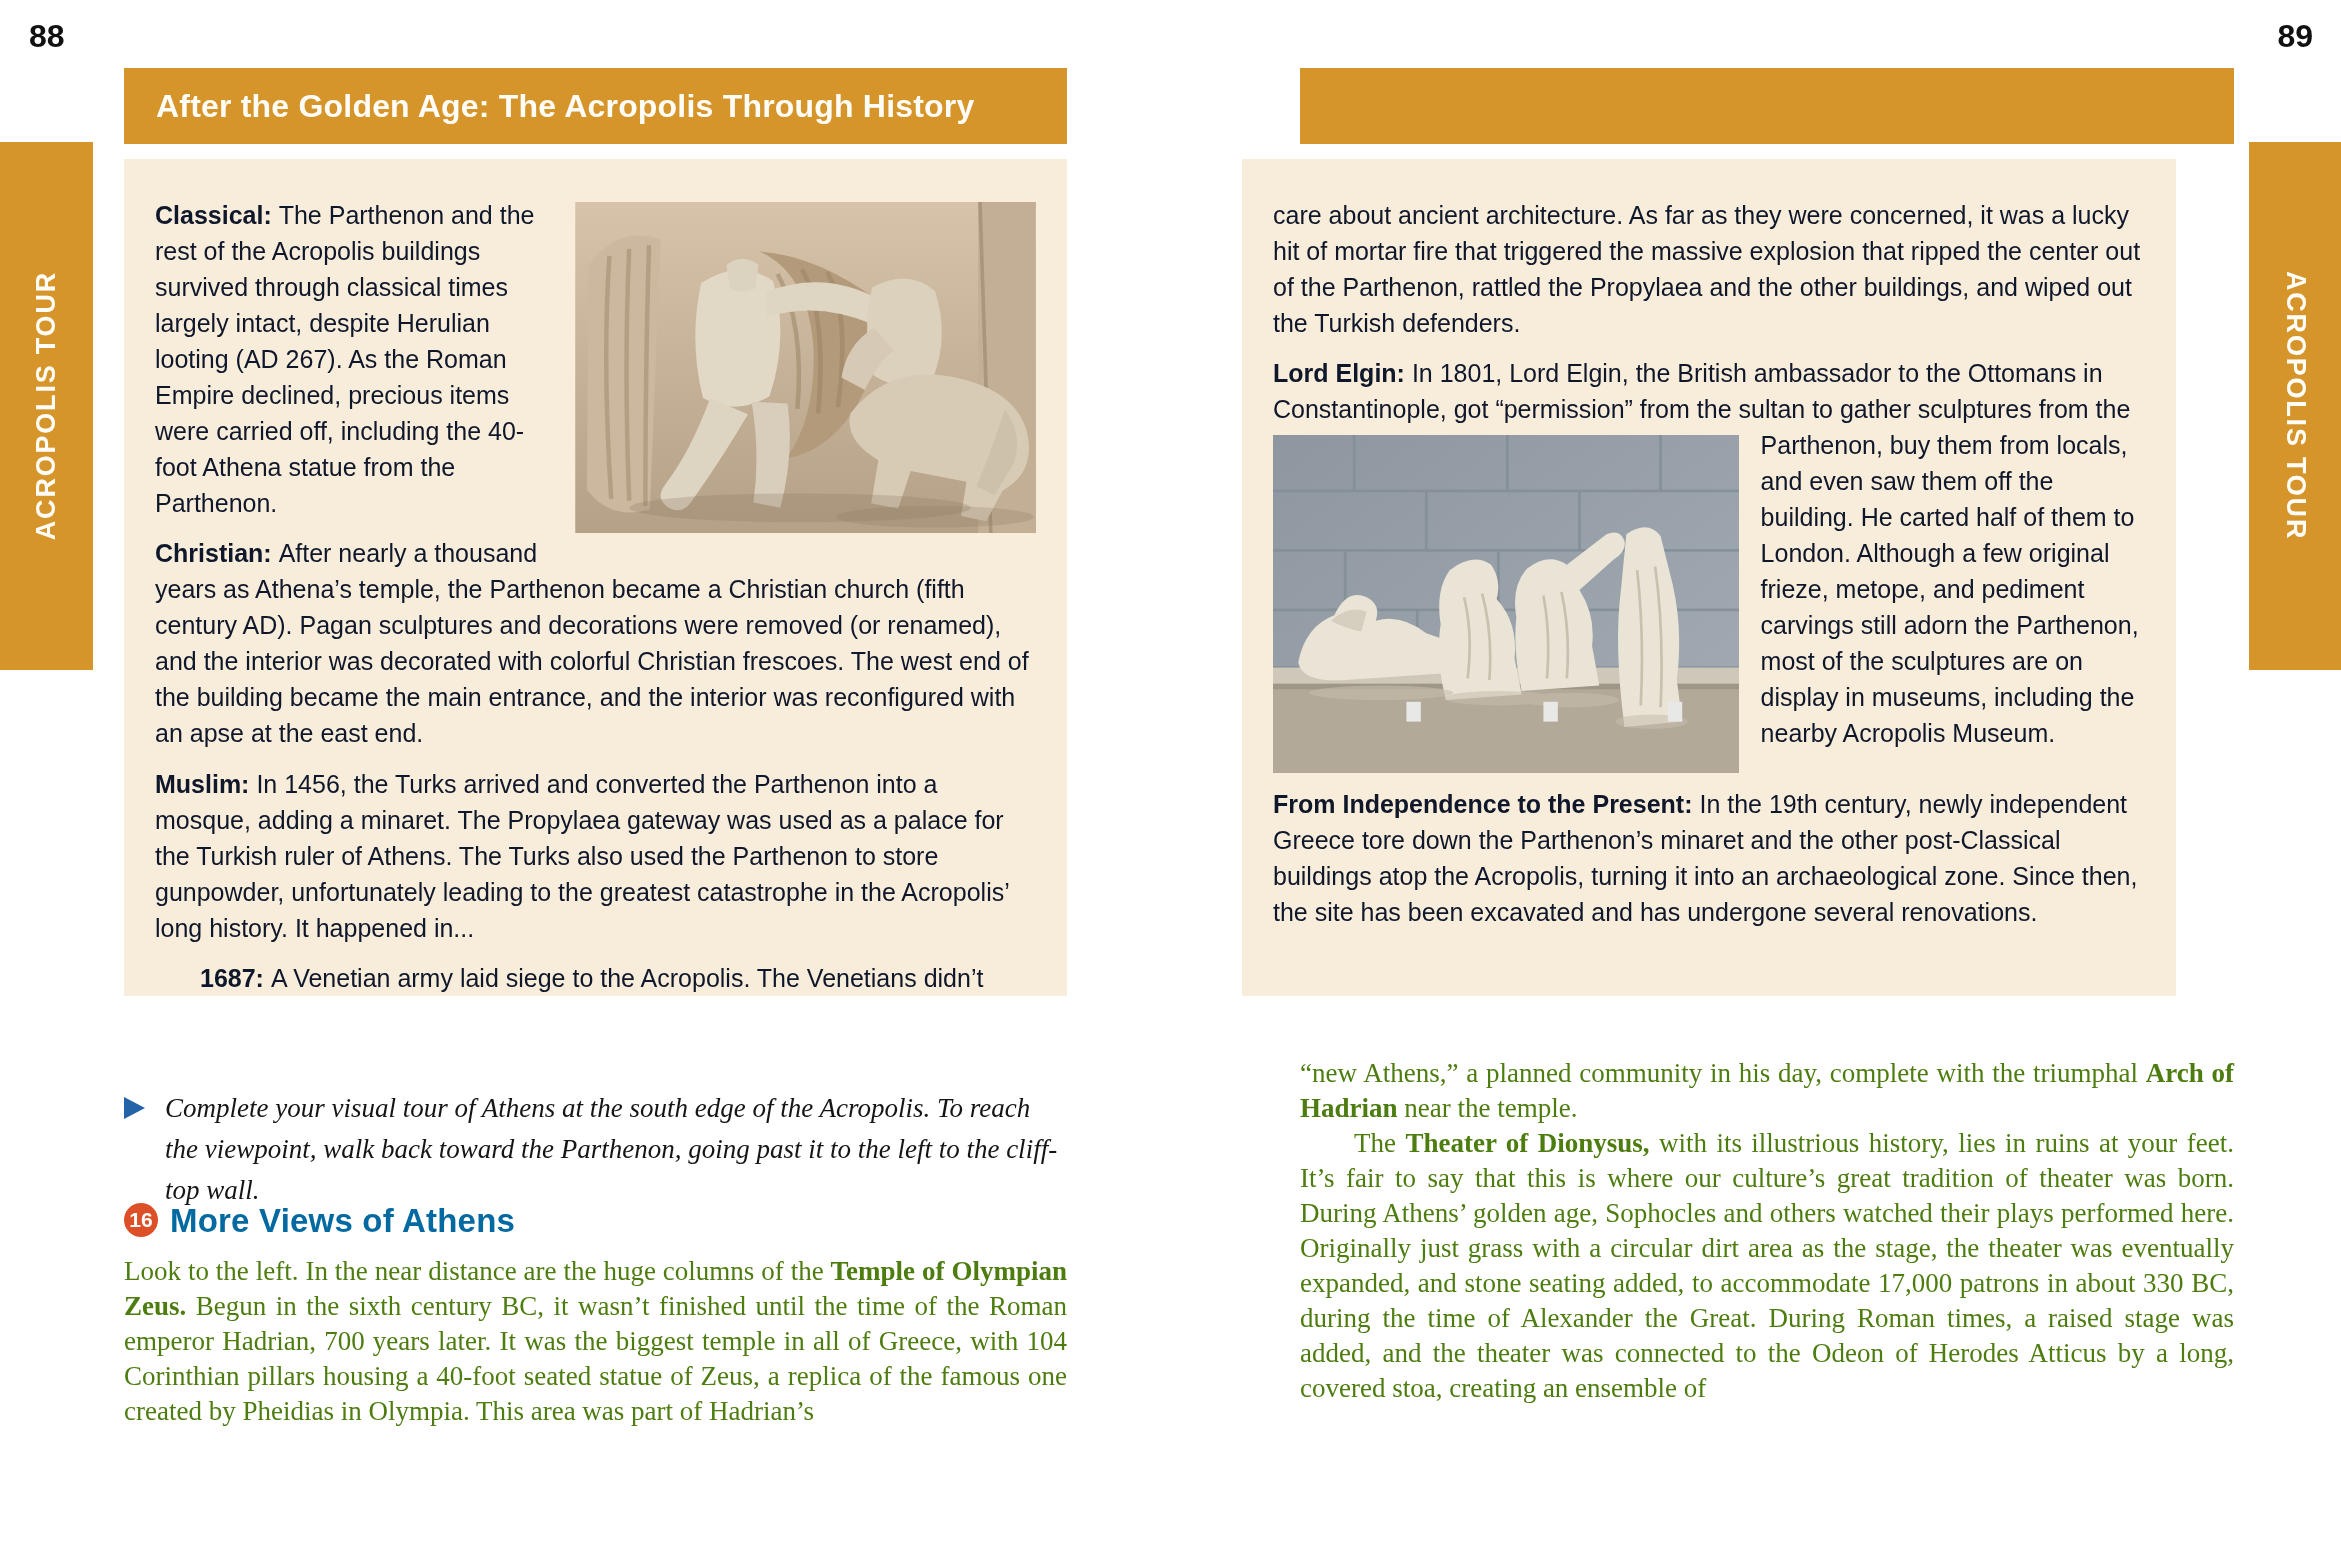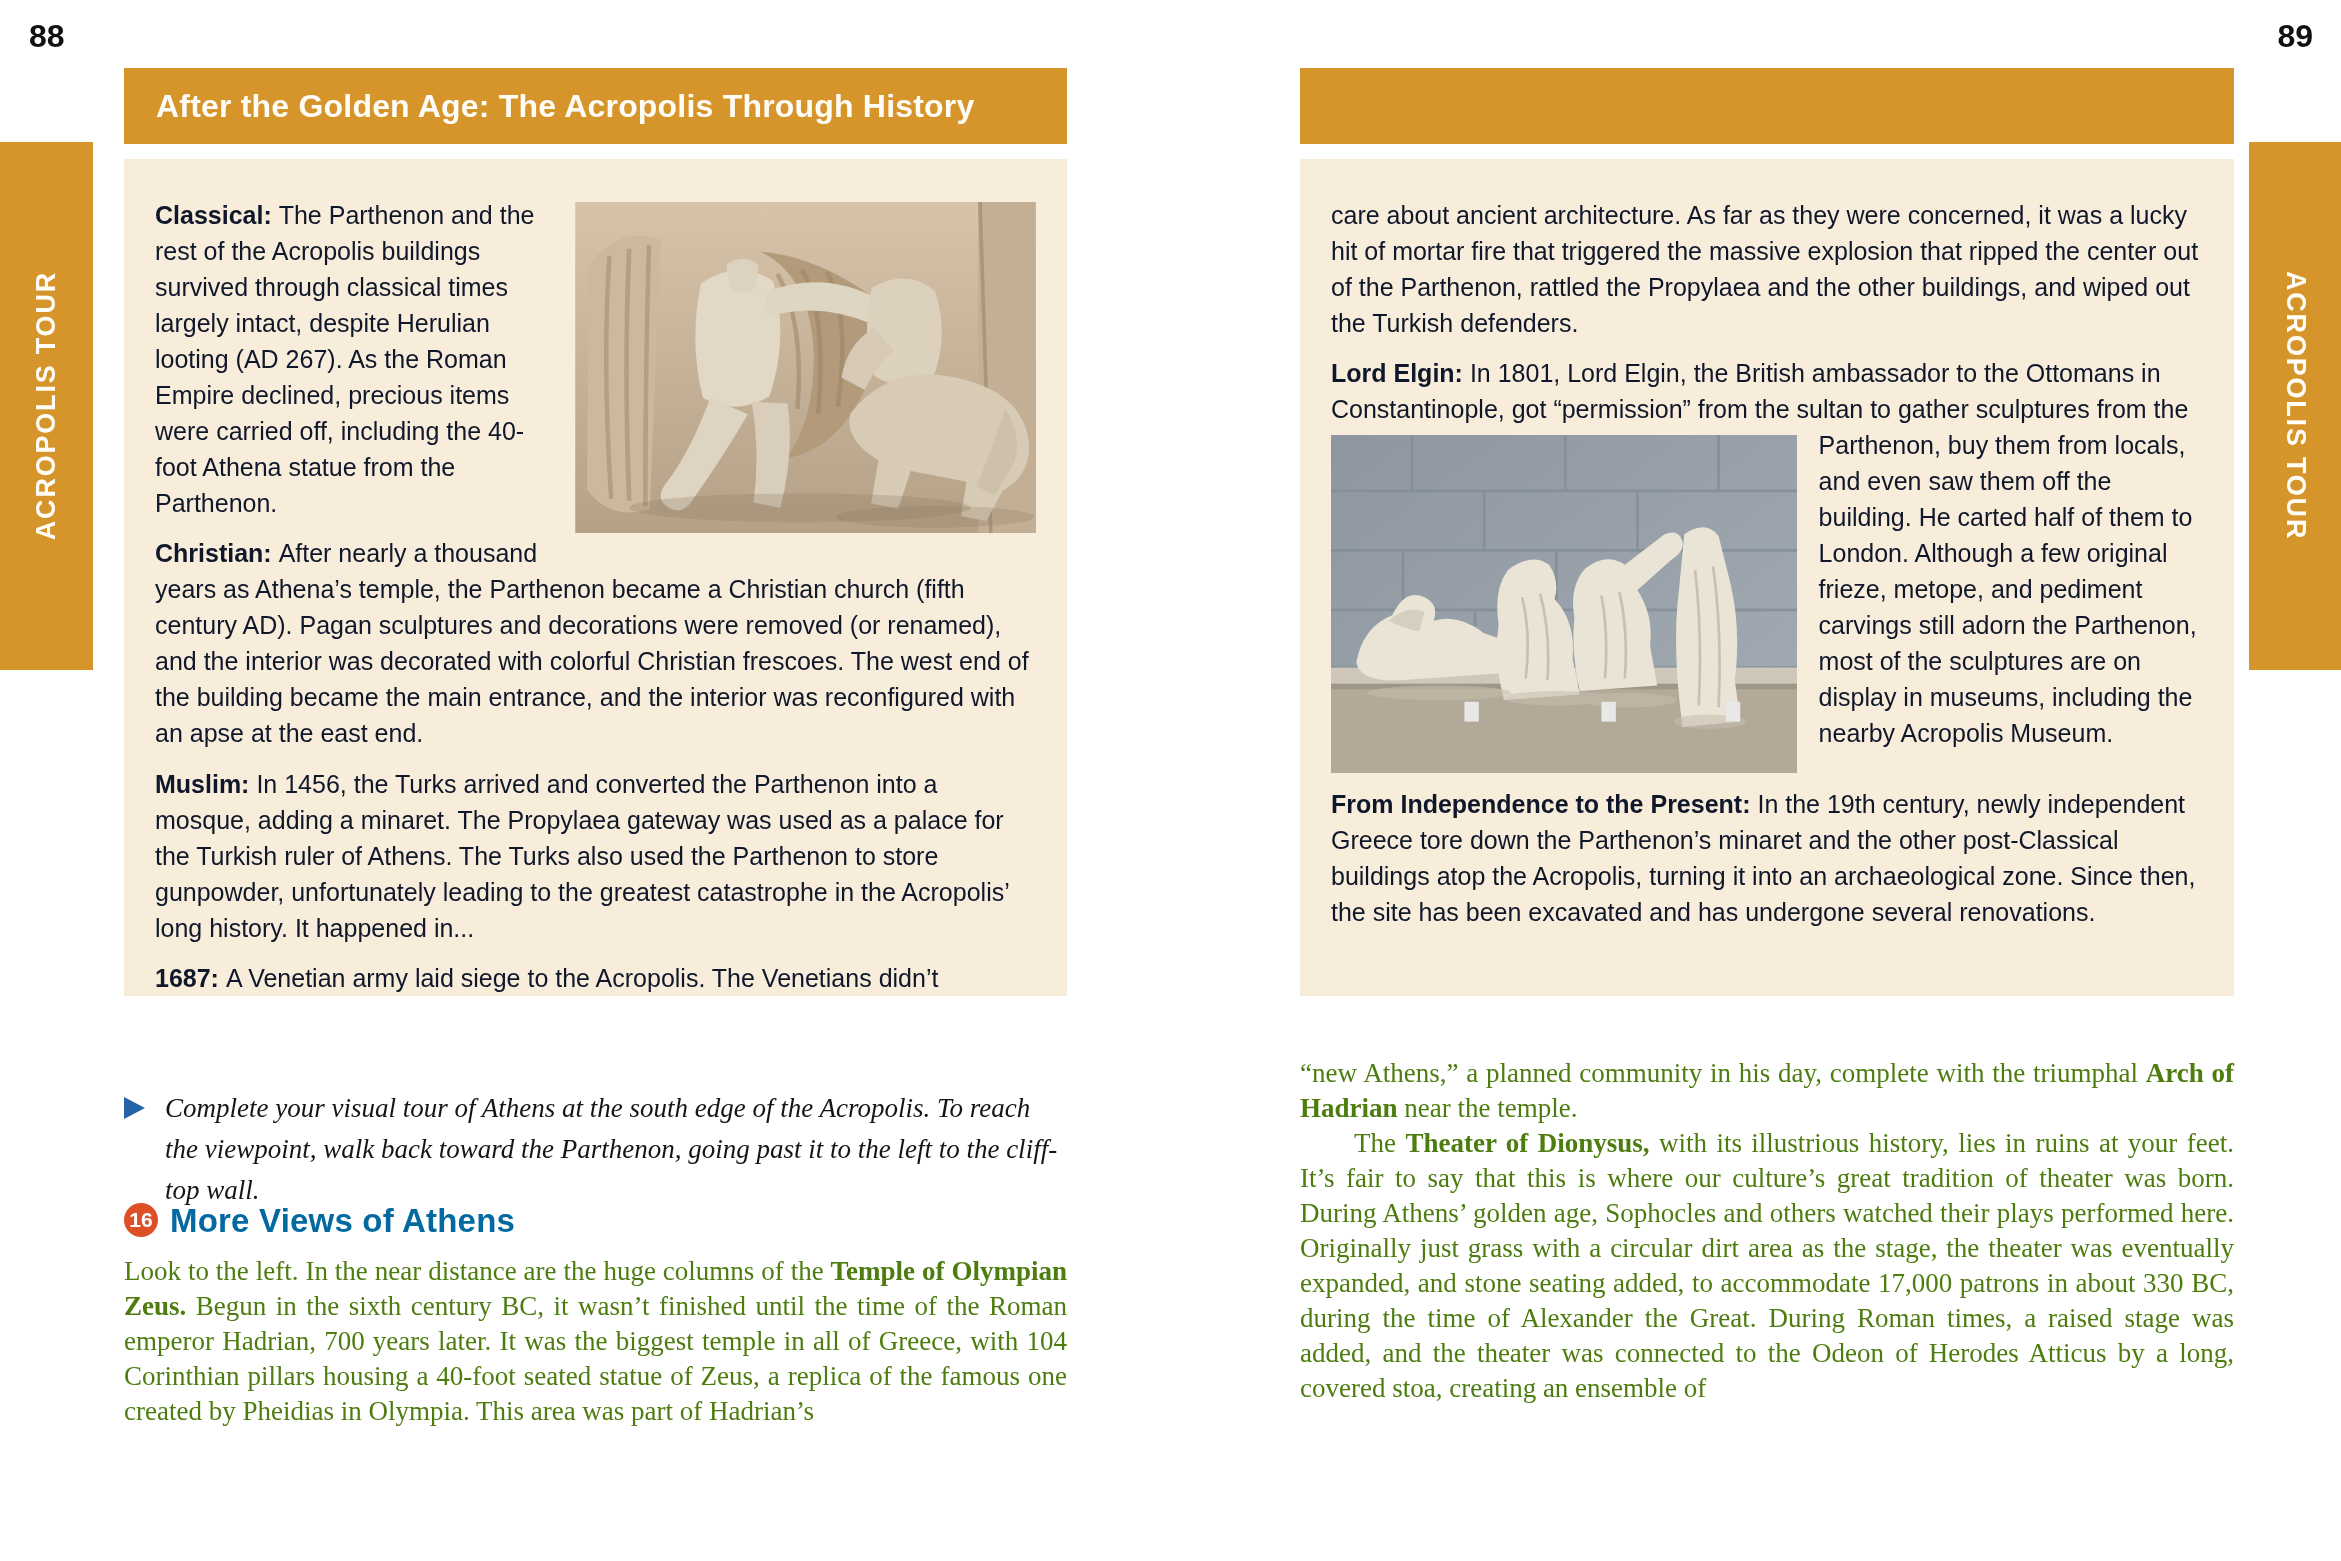--- a/index.html
+++ b/index.html
@@ -27,21 +27,21 @@
             display:flex;align-items:center;padding-left:32px;text-align:right;}
   .titlebar.left{left:124px;width:943px;}
   .titlebar.right{left:1300px;width:934px;}
   .titlebar .t{font:700 32px/1 "Liberation Sans",sans-serif;color:#FFFDF8;letter-spacing:0.2px;}
 
   
   .box{position:absolute;top:159px;height:837px;background:var(--beige);
        padding:38px 31px 0 31px;color:#0f172a;
        font:25px/36px "Liberation Sans",sans-serif;}
   .box.left{left:124px;width:943px;}
-  .box.right{left:1300px;width:934px;}
+  .box.right{left:1242px;width:934px;}
   .box p{margin:0 0 14.4px 0;text-align:left;}
   .fig{display:block;}
   .fig.metope{float:right;width:461px;height:331px;margin:5.4px 0 14.4px 21.6px;}
   .fig.elgin{float:left;width:466px;height:338px;margin:7.2px 21.6px 13.5px 0;}
   .clear{clear:left;}
 
   
   .note{position:absolute;left:124px;top:1088px;width:943px;display:flex;color:#151515;}
   .bullet{width:0;height:0;border-left:21.6px solid var(--bullet);
           border-top:11.7px solid transparent;border-bottom:11.7px solid transparent;
@@ -111,21 +111,21 @@
       </svg>
       <span><span style="font-weight: 700;">Classical: </span><span>The Parthenon and the rest of the Acropolis buildings survived through classical times largely intact, despite Herulian looting (AD 267). As the Roman Empire declined, precious items were carried off, including the 40-foot Athena statue from the Parthenon.</span></span>
     </p>
     <p>
       <span><span style="font-weight: 700;">Christian: </span><span>After nearly a thousand years as Athena’s temple, the Parthenon became a Christian church (fifth century AD). Pagan sculptures and decorations were removed (or renamed), and the interior was decorated with colorful Christian frescoes. The west end of the building became the main entrance, and the interior was reconfigured with an apse at the east end.</span></span>
     </p>
     <p>
       <span><span style="font-weight: 700;">Muslim: </span><span>In 1456, the Turks arrived and converted the Parthenon into a mosque, adding a minaret. The Propylaea gateway was used as a palace for the Turkish ruler of Athens. The Turks also used the Parthenon to store gunpowder, unfortunately leading to the greatest catastrophe in the Acropolis’ long history. It happened in...</span></span>
     </p>
     <p>
-      <span><span style="font-weight: 700;">1687: </span><span>A Venetian army laid siege to the Acropolis. The Venetians didn’t</span></span>
+      <span><span style="font-weight: 700; margin-left: 45px;">1687: </span><span>A Venetian army laid siege to the Acropolis. The Venetians didn’t</span></span>
     </p>
   </div>
 
   <div class="box right">
     <p>
       <span><span>care about ancient architecture. As far as they were concerned, it was a lucky hit of mortar fire that triggered the massive explosion that ripped the center out of the Parthenon, rattled the Propylaea and the other buildings, and wiped out the Turkish defenders.</span></span>
     </p>
     <p>
       <span><span style="font-weight: 700;">Lord Elgin: </span><span>In 1801, Lord Elgin, the British ambassador to the Ottomans in Constantinople, got “permission” from the sultan to gather </span></span>
       <svg class="fig elgin" viewBox="0 0 517 375" aria-hidden="true">

